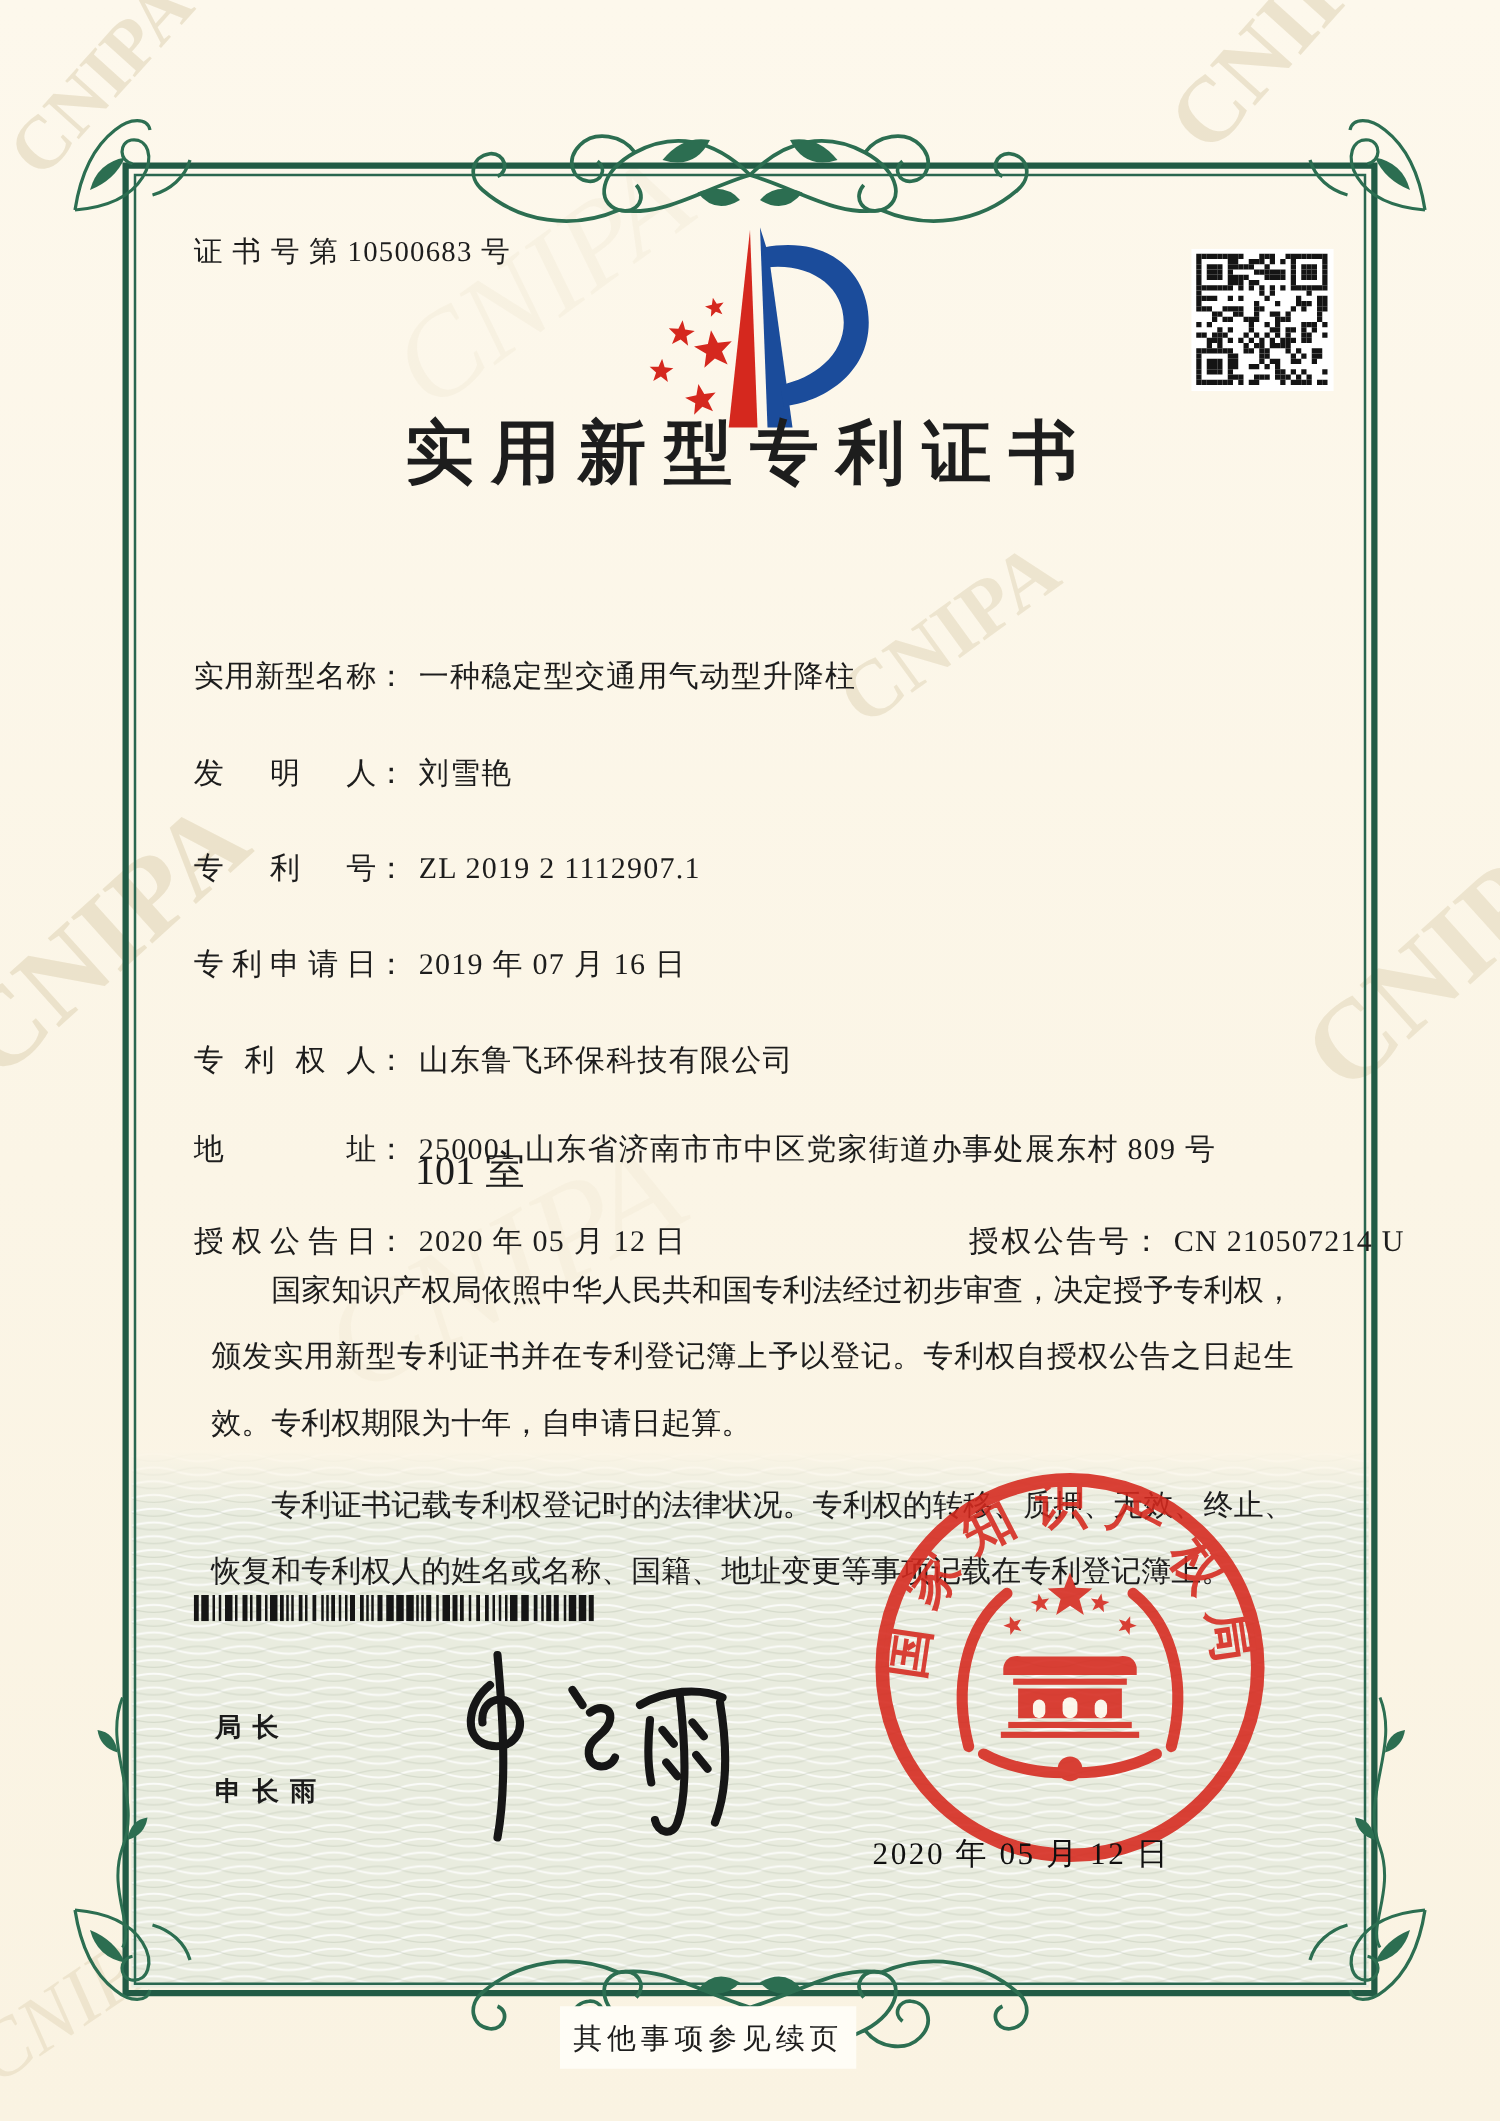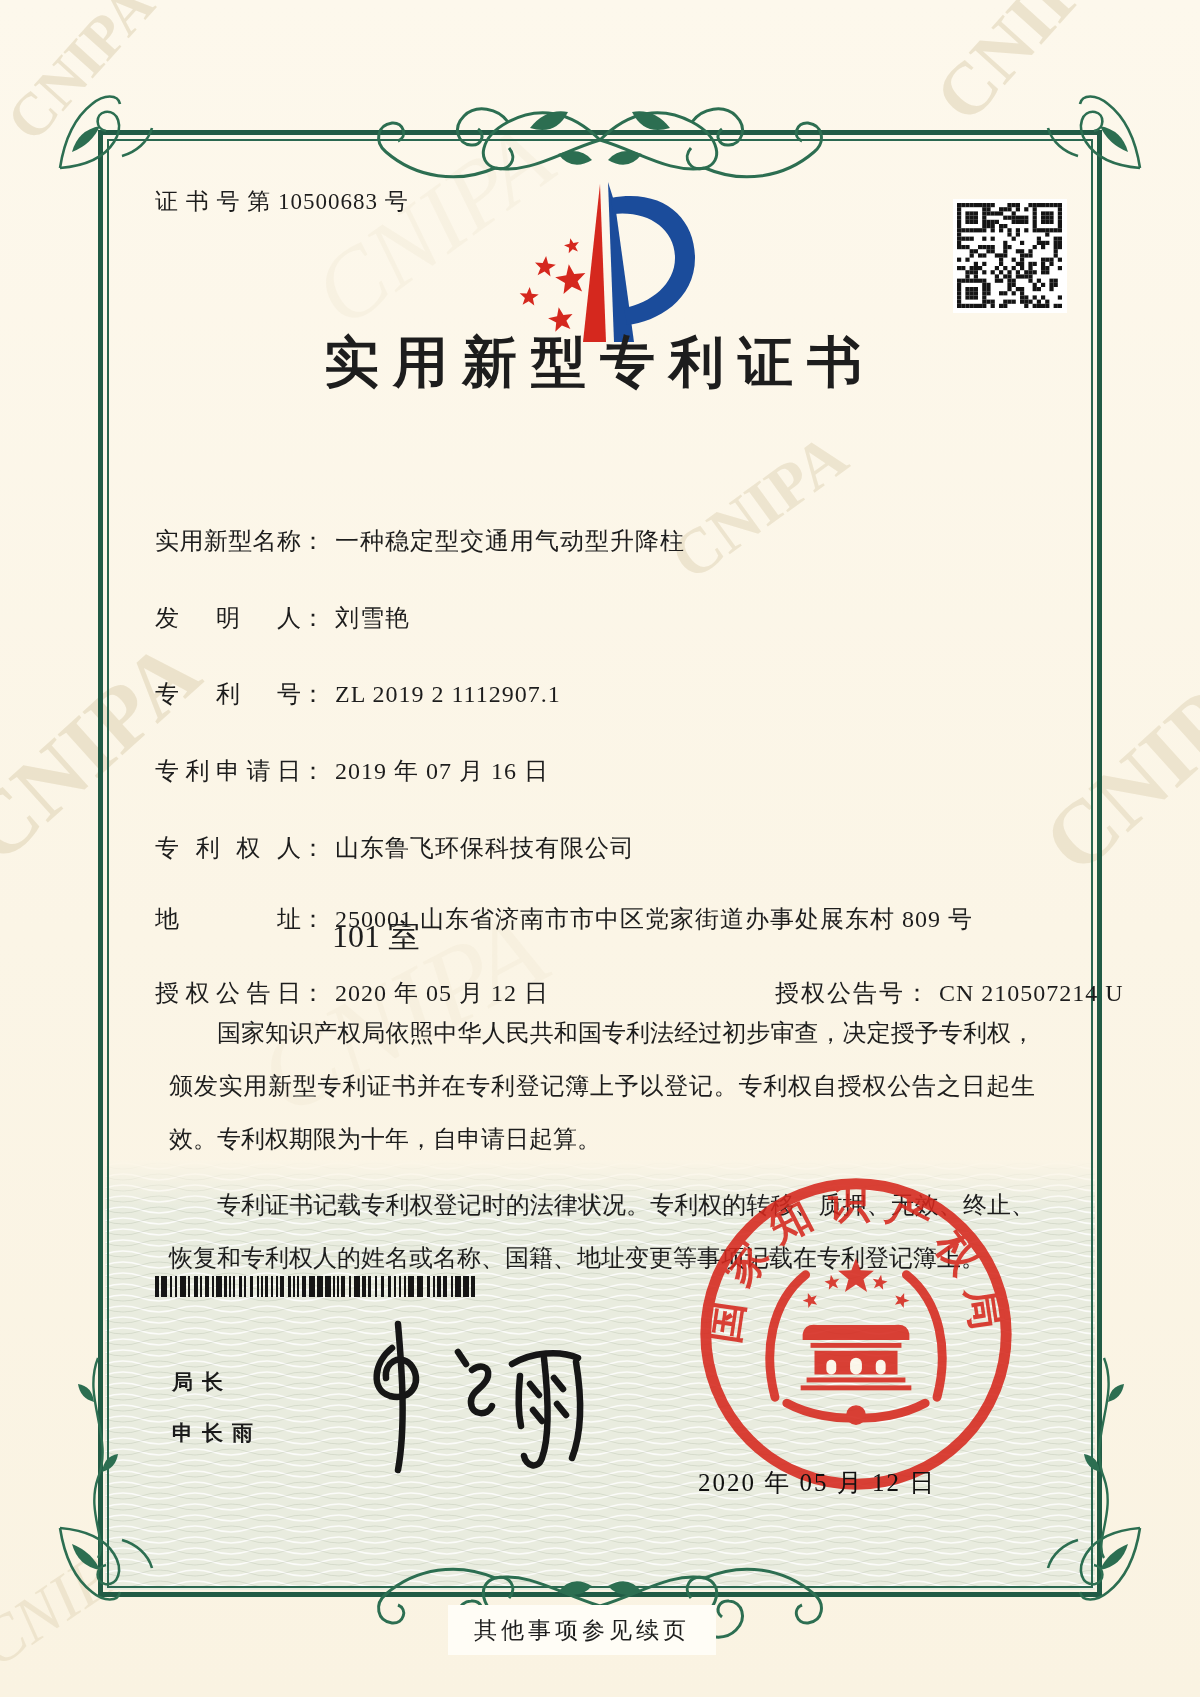--- a/index.html
+++ b/index.html
@@ -48,21 +48,21 @@
   .barcode{position:absolute; left:155px; top:1276px; z-index:3;}
   .chief{position:absolute; left:172px; font-family:"Liberation Sans","DejaVu Sans",sans-serif;
          font-weight:600; font-size:21px; letter-spacing:9px; color:#1b1b1b; z-index:3;}
   .chief.t1{top:1368px;} .chief.t2{top:1419px;}
   .sig{position:absolute; left:340px; top:1318px; z-index:4;}
   .seal{position:absolute; left:688px; top:1166px; width:336px; height:336px; z-index:3; opacity:.95;}
   .seal-date{position:absolute; left:698px; top:1466px; font-size:25px; letter-spacing:2px;
              color:#101010; z-index:5; white-space:nowrap;}
   .page-ind{position:absolute; left:98px; top:1551px; width:1004px; text-align:center;
             font-size:21px; letter-spacing:4px; z-index:4;}
-  .cont-strip{position:absolute; left:448px; top:1605px; width:268px; height:50px;
+  .cont-strip{position:absolute; left:448px; top:1605px; width:237px; height:50px;
               background:#fffdf6; z-index:4; display:flex; align-items:center; justify-content:center;}
   .cont-strip span{font-size:23px; letter-spacing:4px;}
 </style>
 </head>
 <body>
 
 <div class="page">
 
   <div class="wm" style="left:-12px;top:28px;font-size:60px;opacity:.5;transform:rotate(-48deg);">CNIPA</div>
   <div class="wm" style="left:912px;top:-18px;font-size:74px;opacity:.5;transform:rotate(-48deg);">CNIPA</div>

